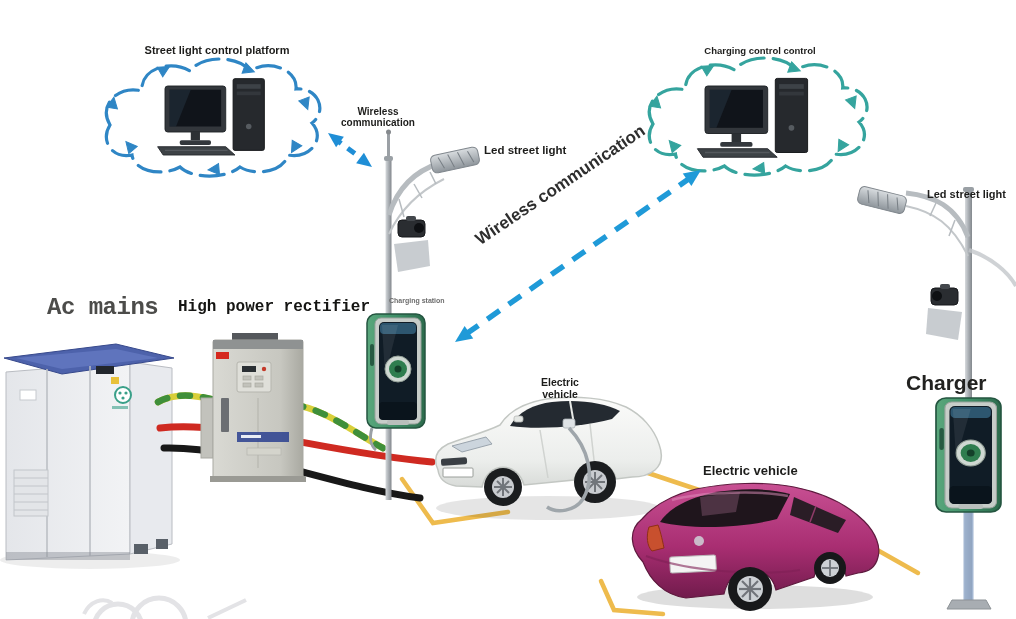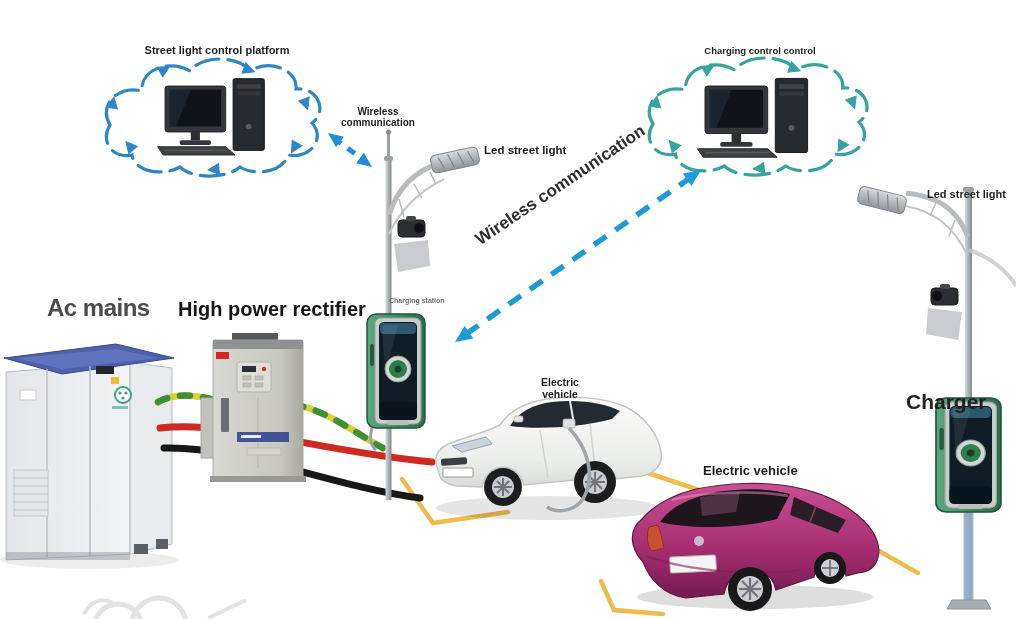--- a/index.html
+++ b/index.html
@@ -306,25 +306,25 @@
 <div class="lbl ctr" style="left:695px;top:46px;width:130px;font-size:9.5px;line-height:1.15;">Charging control control</div>
 
 <div class="lbl ctr" style="left:320px;top:106px;width:116px;font-size:10px;line-height:1.12;">Wireless communication</div>
 
 <div class="lbl" style="left:484px;top:144px;font-size:11.5px;">Led street light</div>
 
 <div class="lbl" style="left:927px;top:188px;font-size:11px;">Led street light</div>
 
 <div class="lbl diag" style="left:572px;top:243px;font-size:17px;font-weight:600;color:#2e2e2e;transform:translate(-50%,-50%) rotate(-34deg);">Wireless communication</div>
 
-<div class="lbl" style="left:47px;top:294px;font-size:24px;color:#4c4c4a;letter-spacing:-0.5px;">Ac mains</div>
-
-<div class="lbl" style="left:178px;top:298px;font-size:20px;color:#151513;">High power rectifier</div>
+<div class="lbl" style="left:47px;top:294px;font-size:24px;color:#4c4c4a;letter-spacing:-0.5px;font-family:Liberation Mono, monospace;">Ac mains</div>
+
+<div class="lbl" style="left:178px;top:298px;font-size:16px;color:#151513;font-family:Liberation Mono, monospace;">High power rectifier</div>
 
 <div class="lbl" style="left:389px;top:297px;font-size:7px;color:#6d6d6d;font-weight:600;">Charging station</div>
 
 <div class="lbl ctr" style="left:528px;top:376px;width:64px;font-size:10.5px;line-height:1.15;">Electric vehicle</div>
 
 <div class="lbl" style="left:703px;top:463px;font-size:13px;">Electric vehicle</div>
 
-<div class="lbl" style="left:906px;top:390px;font-size:21px;color:#222220;">Charger</div>
+<div class="lbl" style="left:906px;top:371px;font-size:21px;color:#222220;">Charger</div>
 
 </div>
 
 </body></html>

